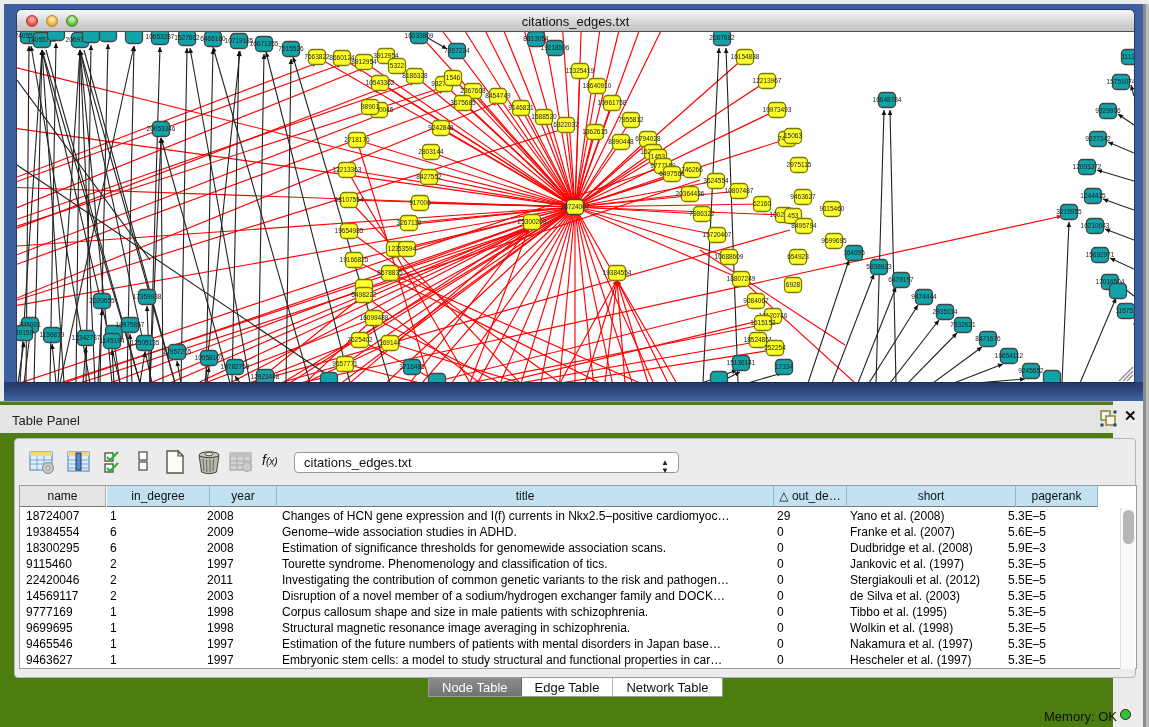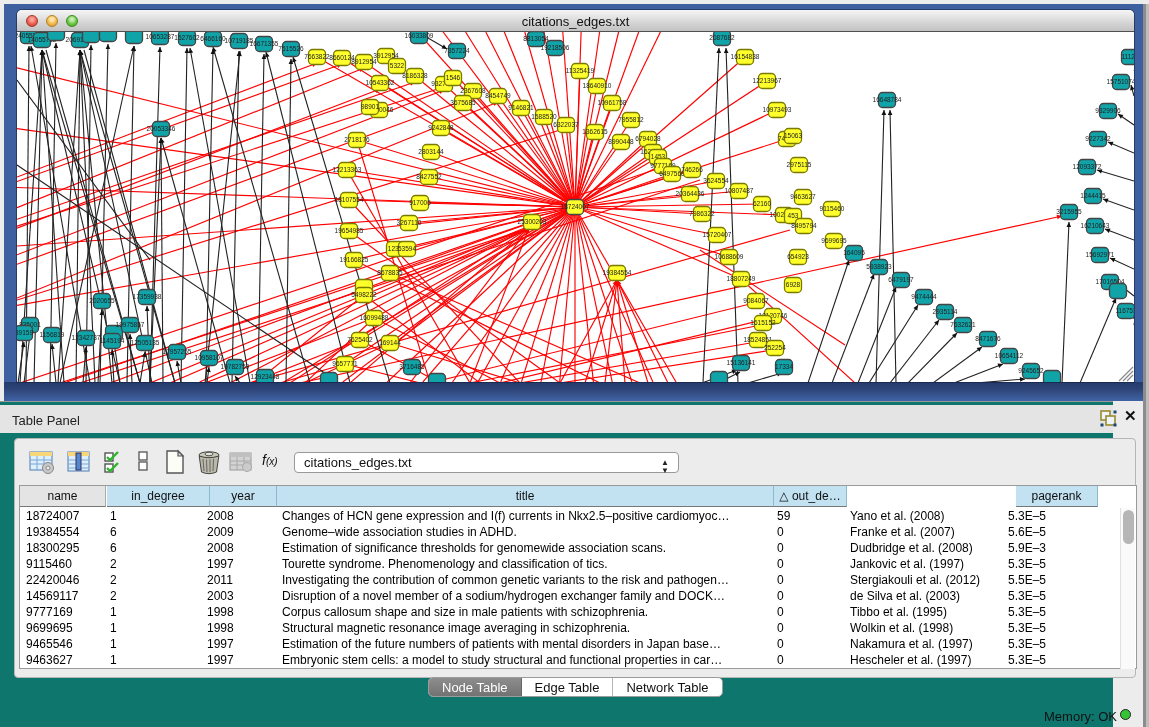--- a/index.html
+++ b/index.html
@@ -11,42 +11,42 @@
 .win{position:absolute;left:17px;top:10px;width:1117px;height:372px;border-radius:5px 5px 0 0;background:#fff;
  box-shadow:0 0 0 1px rgba(20,30,60,.55)}
 .titlebar{position:absolute;left:0;top:0;width:100%;height:22px;border-radius:5px 5px 0 0;
  background:linear-gradient(#f6f6f6,#d0d0d0 70%,#c2c2c2);border-bottom:1px solid #505050}
 .title{position:absolute;width:100%;text-align:center;top:4px;font-size:13px;font-weight:400;color:#111}
 .tl{position:absolute;top:5px;width:12px;height:12px;border-radius:50%}
 .tl.r{left:9px;background:radial-gradient(circle at 50% 35%,#f7a29a 18%,#ec5f50 55%,#c33a2c);border:1px solid #a5372b}
 .tl.y{left:29px;background:radial-gradient(circle at 50% 35%,#fbe7a8 18%,#f5b64e 55%,#d08e24);border:1px solid #b5801f}
 .tl.g{left:49px;background:radial-gradient(circle at 50% 35%,#c3ecb0 18%,#6cc644 55%,#47a321);border:1px solid #3e8b1e}
 .canvas{position:absolute;left:0;top:22px;width:1117px;height:350px;background:#fff;overflow:hidden}
-.tp{position:absolute;left:0px;top:401px;width:1113px;height:326px;background:#0f766e;border-top:1px solid #9a9a9a}
+.tp{position:absolute;left:0px;top:401px;width:1113px;height:326px;background:#4d7c0f;border-top:1px solid #9a9a9a}
 .tptitle{position:absolute;left:0;top:3px;width:100%;height:28px;background:#e4e4e4}
 .tptitle span{position:absolute;left:12px;top:8px;font-size:13px;color:#222}
 .panel{position:absolute;left:14px;top:36px;width:1122px;height:240px;background:#ececec;
  border:1px solid #b5b5b5;border-radius:4px}
 .toolbar{position:absolute;left:0;top:0;width:100%;height:45px}
 .combo{position:absolute;left:279px;top:13px;width:385px;height:21px;background:#fff;
  border:1px solid #999;border-radius:4px;font-size:13px;color:#111;line-height:19px;padding-left:9px}
 .tbl{position:absolute;left:4px;top:46px;width:1118px;height:184px;background:#fff;border:1px solid #9a9a9a}
 .thead{position:absolute;left:0;top:0;width:100%;height:21px;font-size:12px;color:#111}
 .th{position:absolute;top:0;height:21px;background:#c2e2f2;border-right:1px solid #8fb8cf;
  border-bottom:1px solid #777;text-align:center;line-height:21px}
 .th.gray{background:#e4e4e4;border-right:1px solid #aaa}
 .tbody{position:absolute;left:0;top:22px;width:100%;font-size:12px;color:#000}
 .tr{position:relative;height:16px;line-height:16px;white-space:nowrap}
 .tr div{position:absolute;top:0;height:16px;overflow:hidden}
 .c0{left:6px;width:80px}.c1{left:90px;width:90px}.c2{left:187px;width:60px}
 .c3{left:262px;width:478px}.c4{left:757px;width:60px}.c5{left:830px;width:168px}
 .c6{left:988px;width:90px}
 .sb{position:absolute;right:1px;top:22px;width:15px;height:161px;background:#fafafa;border-left:1px solid #e0e0e0}
 .sb .thumb{position:absolute;left:2px;top:2px;width:11px;height:34px;border-radius:6px;background:#b6b6b6}
-.tabs{position:absolute;left:413px;top:238px;height:20px;border:1px solid #9b9b9b;border-radius:5px;
+.tabs{position:absolute;left:413px;top:238px;height:20px;border:1px solid #9b9b9b;border-radius:0;
  overflow:hidden;font-size:13px;background:#fff}
 .tabs div{float:left;height:20px;line-height:19px;padding:0 13px;color:#111;border-right:1px solid #b5b5b5}
 .tabs .sel{background:linear-gradient(#8d8d8d,#6f6f6f);color:#fff;border-right:1px solid #666}
 .mem{position:absolute;right:32px;top:709px;font-size:13px;color:#111}
 .memdot{position:absolute;right:18px;top:709px;width:11px;height:11px;border-radius:50%;
  background:#35c435;border:1.5px solid #222}
 .icon{position:absolute;top:10px}
 .fx{position:absolute;top:13px;font-size:14px;font-style:italic;color:#111;font-weight:400}
 .flt{position:absolute;left:1100px;top:8px;width:17px;height:17px}
 .cls{position:absolute;left:1124px;top:5px;font-size:15px;font-weight:700;color:#111}
@@ -789,29 +789,30 @@
    <div class="fx" style="left:247px">f<span style="font-size:10px">(x)</span></div>
    <div class="combo">citations_edges.txt<span style="position:absolute;right:9px;top:0px;font-size:8px;color:#222">▲</span><span style="position:absolute;right:9px;top:8px;font-size:8px;color:#222">▼</span></div>
   </div>
   <div class="tbl">
    <div class="thead">
     <div class="th gray" style="left:0;width:86px">name</div>
     <div class="th" style="left:87px;width:103px">in_degree</div>
     <div class="th" style="left:190px;width:67px">year</div>
     <div class="th" style="left:257px;width:497px">title</div>
     <div class="th" style="left:754px;width:73px">△ out_de…</div>
+    <div class="th" style="left:827px;width:169px">short</div>
     <div class="th" style="left:996px;width:82px">pagerank</div>
    </div>
    <div class="tbody">
           <div class="tr">
             <div class="c0">18724007</div>
             <div class="c1">1</div>
             <div class="c2">2008</div>
             <div class="c3">Changes of HCN gene expression and I(f) currents in Nkx2.5–positive cardiomyoc…</div>
-            <div class="c4">59</div>
+            <div class="c4">29</div>
             <div class="c5">Yano et al. (2008)</div>
             <div class="c6">5.3E–5</div>
           </div>
           <div class="tr">
             <div class="c0">19384554</div>
             <div class="c1">6</div>
             <div class="c2">2009</div>
             <div class="c3">Genome–wide association studies in ADHD.</div>
             <div class="c4">0</div>
             <div class="c5">Franke et al. (2007)</div>

